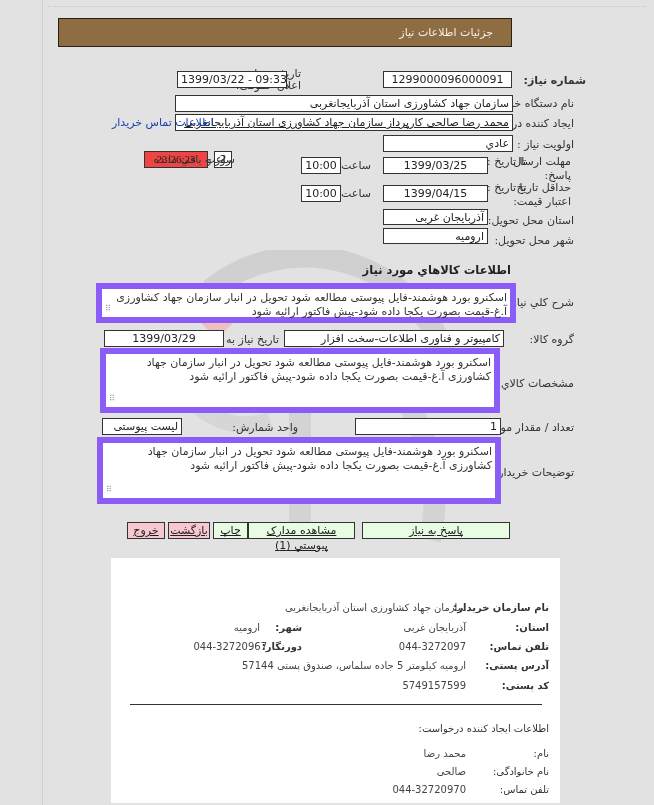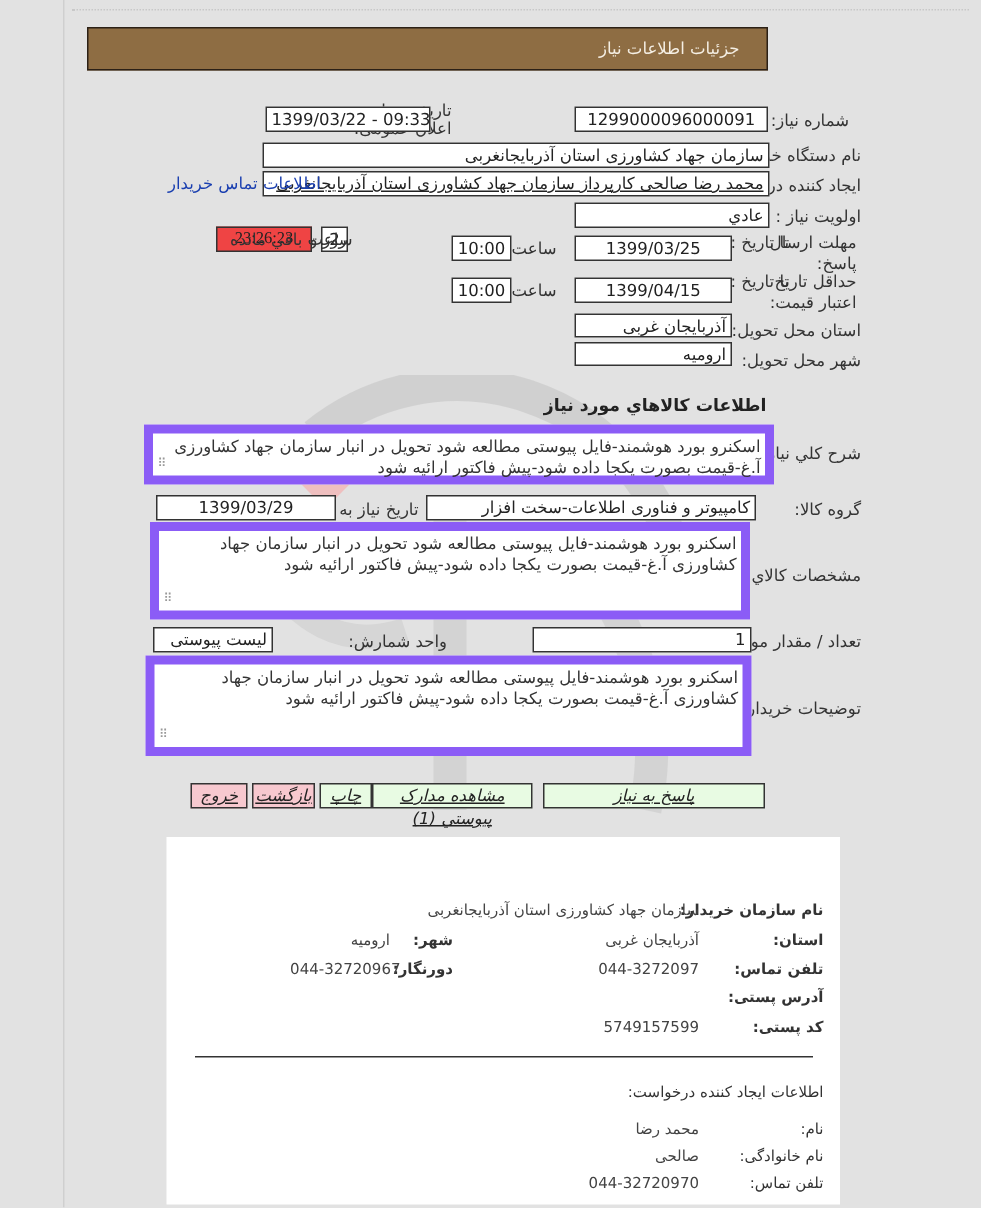--- a/index.html
+++ b/index.html
@@ -34,21 +34,21 @@
   }
   .ta .grip { position:absolute; left:3px; bottom:1px; font-size:8px; color:#999; }
   .link { color:#1a3fb0; position:absolute; font-size:11px; direction:rtl; white-space:nowrap; }
   .section-title { position:absolute; direction:rtl; font-weight:bold; font-size:11.5px; color:#222; }
   .btn {
     position:absolute; height:17px; box-sizing:border-box; border:1px solid #333;
     font-size:11px; text-align:center; line-height:15px; direction:rtl; cursor:pointer;
   }
   .btn.green { background:#e8fbe3; }
   .btn.pink { background:#f7c8cf; }
-  .btn u { text-decoration:underline;font-style:italic; }
+  .btn u { text-decoration:underline; }
   .card {
     position:absolute; left:111px; top:558px; width:449px; height:245px;
     background:#fff;
   }
   .card-head {
     position:absolute; left:3px; top:7px; width:441px; height:24px;
     background:#8e6d43; color:#fff; font-weight:bold; font-size:11px; direction:rtl;
   }
   .card-head span { position:absolute; right:14px; top:5px; }
   .c-lbl { position:absolute; direction:rtl; font-size:10px; font-weight:bold; color:#333; white-space:nowrap; }
@@ -68,21 +68,21 @@
 </div>
 
 <svg class="watermark" viewBox="0 0 330 300">
   <path d="M60 40 A150 150 0 0 1 300 120" stroke="#c9c9c9" stroke-width="22" fill="none" opacity="0.7"></path>
   <path d="M150 80 L150 290" stroke="#c9c9c9" stroke-width="22" fill="none" opacity="0.6"></path>
   <path d="M230 110 Q300 200 280 290" stroke="#c9c9c9" stroke-width="22" fill="none" opacity="0.6"></path>
   <path d="M20 120 Q60 190 120 170" stroke="#c9c9c9" stroke-width="16" fill="none" opacity="0.5"></path>
   <rect x="55" y="60" width="24" height="24" fill="#f2b6b6" opacity="0.8" transform="rotate(45 67 72)"></rect>
 </svg>
 
-<div class="lbl" style="right:88px; top:74px;">شماره نیاز:</div>
+<div class="lbl" style="right:68px; top:74px;font-weight:bold;">شماره نیاز:</div>
 <div class="fld ltr" style="left:383px; top:71px; width:129px;">1299000096000091</div>
 <div class="lbl" style="right:353px; top:68px; width:90px; white-space:normal; line-height:12px;"><span>تاریخ و ساعت اعلان عمومی:</span></div>
 <div class="fld ltr" style="left:137px; top:71px; width:110px;margin-left:40px;">1399/03/22 - 09:33</div>
 
 <div class="lbl" style="right:80px; top:97px;">نام دستگاه خریدار:</div>
 <div class="fld" style="left:175px; top:95px; width:338px;">سازمان جهاد کشاورزی استان آذربایجانغربی</div>
 
 <div class="lbl" style="right:80px; top:117px;">ایجاد کننده درخواست:</div>
 <div class="fld" style="left:175px; top:114px; width:338px; text-decoration:underline;">محمد رضا صالحی کارپرداز سازمان جهاد کشاورزی استان آذربایجانغربی</div>
 <a class="link" style="left:112px; top:116px;">اطلاعات تماس خریدار</a>
@@ -158,20 +158,21 @@
   <div class="c-val" style="right:94px; top:64px;">آذربایجان غربی</div>
   <div class="c-lbl" style="right:258px; top:64px;">شهر:</div>
   <div class="c-val" style="right:300px; top:64px;">ارومیه</div>
 
   <div class="c-lbl" style="right:11px; top:83px;">تلفن تماس:</div>
   <div class="c-val ltr" style="right:94px; top:83px;">044-3272097</div>
   <div class="c-lbl" style="right:258px; top:83px;">دورنگار:</div>
   <div class="c-val ltr" style="right:293px; top:83px;">044-32720967</div>
 
   <div class="c-lbl" style="right:11px; top:102px;">آدرس پستی:</div>
+  <div class="c-val" style="right:94px; top:102px;">ارومیه کیلومتر 5 جاده سلماس، صندوق پستی 57144</div>
 
   <div class="c-lbl" style="right:11px; top:122px;">کد پستی:</div>
   <div class="c-val ltr" style="right:94px; top:122px;">5749157599</div>
 
   <div class="c-rule"></div>
 
   <div class="c-lbl normal" style="right:11px; top:165px;">اطلاعات ایجاد کننده درخواست:</div>
 
   <div class="c-lbl normal" style="right:11px; top:190px;">نام:</div>
   <div class="c-val" style="right:94px; top:190px;">محمد رضا</div>

